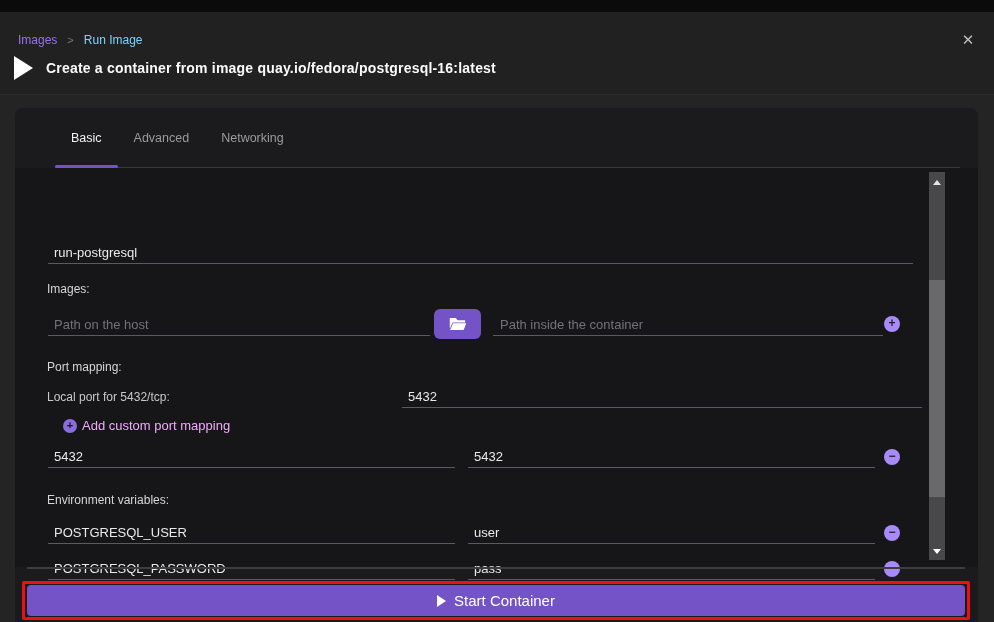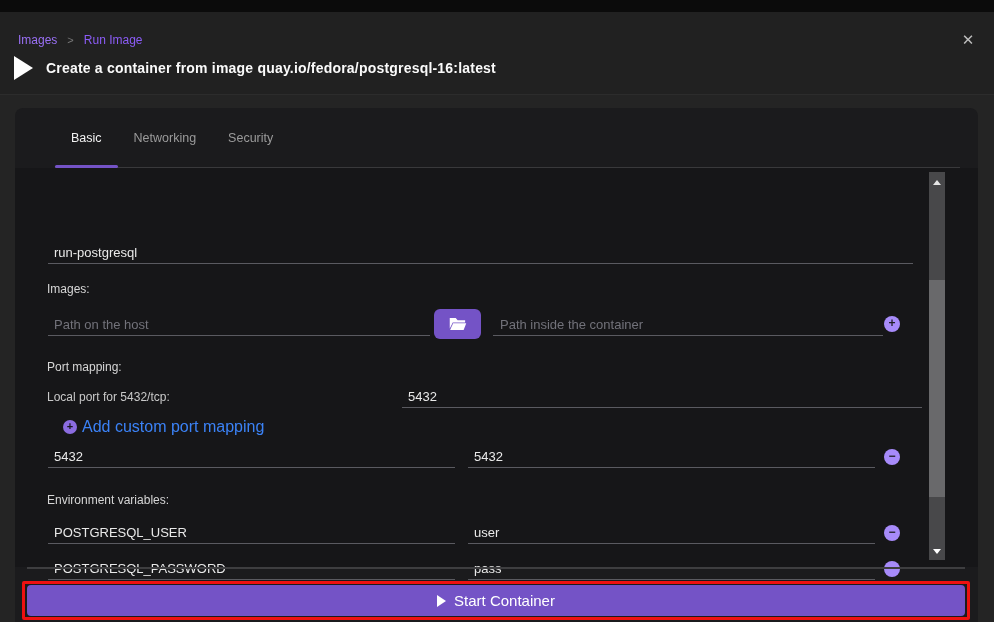--- a/index.html
+++ b/index.html
@@ -7,21 +7,21 @@
               font-family:"Liberation Sans", sans-serif; }
   .page { position:relative; width:818px; height:622px; background:#242424; }
 
   .top-strip { position:absolute; left:0; top:0; width:994px; height:12px; background:#0b0b0b; }
 
   .header { position:absolute; left:0; top:12px; width:994px; height:83px; background:#212121;
             border-bottom:1px solid #2c2c2c; }
   .breadcrumb { position:absolute; left:18px; top:21px; font-size:12px; display:flex; align-items:center; gap:10px; }
   .crumb-root { color:#9a70f5; cursor:pointer; }
   .crumb-sep { color:#787878; font-size:11px; }
-  .crumb-cur { color:#8b5cf6; }
+  .crumb-cur { color:#7dd3fc; }
   .close-btn { position:absolute; right:16px; top:18px; color:#bdbdbd; font-size:15px; cursor:pointer;
                width:20px; height:20px; text-align:center; line-height:20px; }
   .title-row { position:absolute; left:14px; top:44px; display:flex; align-items:center; }
   .play-icon { width:0; height:0; border-left:19px solid #ffffff; border-top:12px solid transparent;
                border-bottom:12px solid transparent; margin-right:13px; }
   .page-title { color:#fafafa; font-size:14px; font-weight:700; letter-spacing:.2px; }
 
   .card { position:absolute; left:15px; top:108px; width:963px; height:514px;
           background:#1b1b1d; border-radius:8px 8px 0 0; }
 
@@ -44,21 +44,21 @@
   .folder-btn { position:absolute; left:419px; top:141px; width:47px; height:30px; background:#7453c6;
                 border-radius:6px; display:flex; align-items:center; justify-content:center; cursor:pointer; }
 
   .circle-btn { position:absolute; width:16px; height:16px; border-radius:50%; background:#a78bfa;
                 color:#1f1f24; font-size:12px; font-weight:700; line-height:15px; text-align:center;
                 cursor:pointer; }
 
   .add-link { position:absolute; left:48px; top:250px; display:flex; align-items:center; gap:5px; cursor:pointer; }
   .add-link-icon { width:14px; height:14px; border-radius:50%; background:#8b6ce0; color:#16161a;
                    font-size:11px; font-weight:700; line-height:13px; text-align:center; }
-  .add-link-text { color:#3b82f6; font-size:16px; }
+  .add-link-text { color:#f0abfc; font-size:13px; }
 
   .scrollbar { position:absolute; left:914px; top:64px; width:16px; height:388px; background:#48484a; }
   .sb-up { position:absolute; left:4px; top:8px; width:0; height:0;
            border-left:4px solid transparent; border-right:4px solid transparent; border-bottom:5px solid #e6e6e6; }
   .sb-down { position:absolute; left:4px; bottom:6px; width:0; height:0;
            border-left:4px solid transparent; border-right:4px solid transparent; border-top:5px solid #ffffff; }
   .sb-thumb { position:absolute; left:0; top:108px; width:16px; height:217px; background:#69696b; }
 
   .footer-divider { position:absolute; left:12px; top:459px; width:938px; height:2px; background:#3e3e40; }
 
@@ -91,24 +91,24 @@
   </div>
 
   <div class="card">
 
     <div class="tabs">
       <div class="tab active">
         <span>Basic</span>
         <div class="tab-underline"></div>
       </div>
       <div class="tab">
-        <span>Networking</span>
+        <span>Advanced</span>
       </div>
       <div class="tab">
-        <span>Security</span>
+        <span>Networking</span>
       </div>
     </div>
 
     <div class="viewport">
 
       <input class="fld" style="left: 33px; top: 74px; width: 865px;" value="run-postgresql">
 
       <div class="lbl" style="left:32px; top:114px;">Images:</div>
 
       <input class="fld" style="left: 33px; top: 146px; width: 382px;" placeholder="Path on the host">

